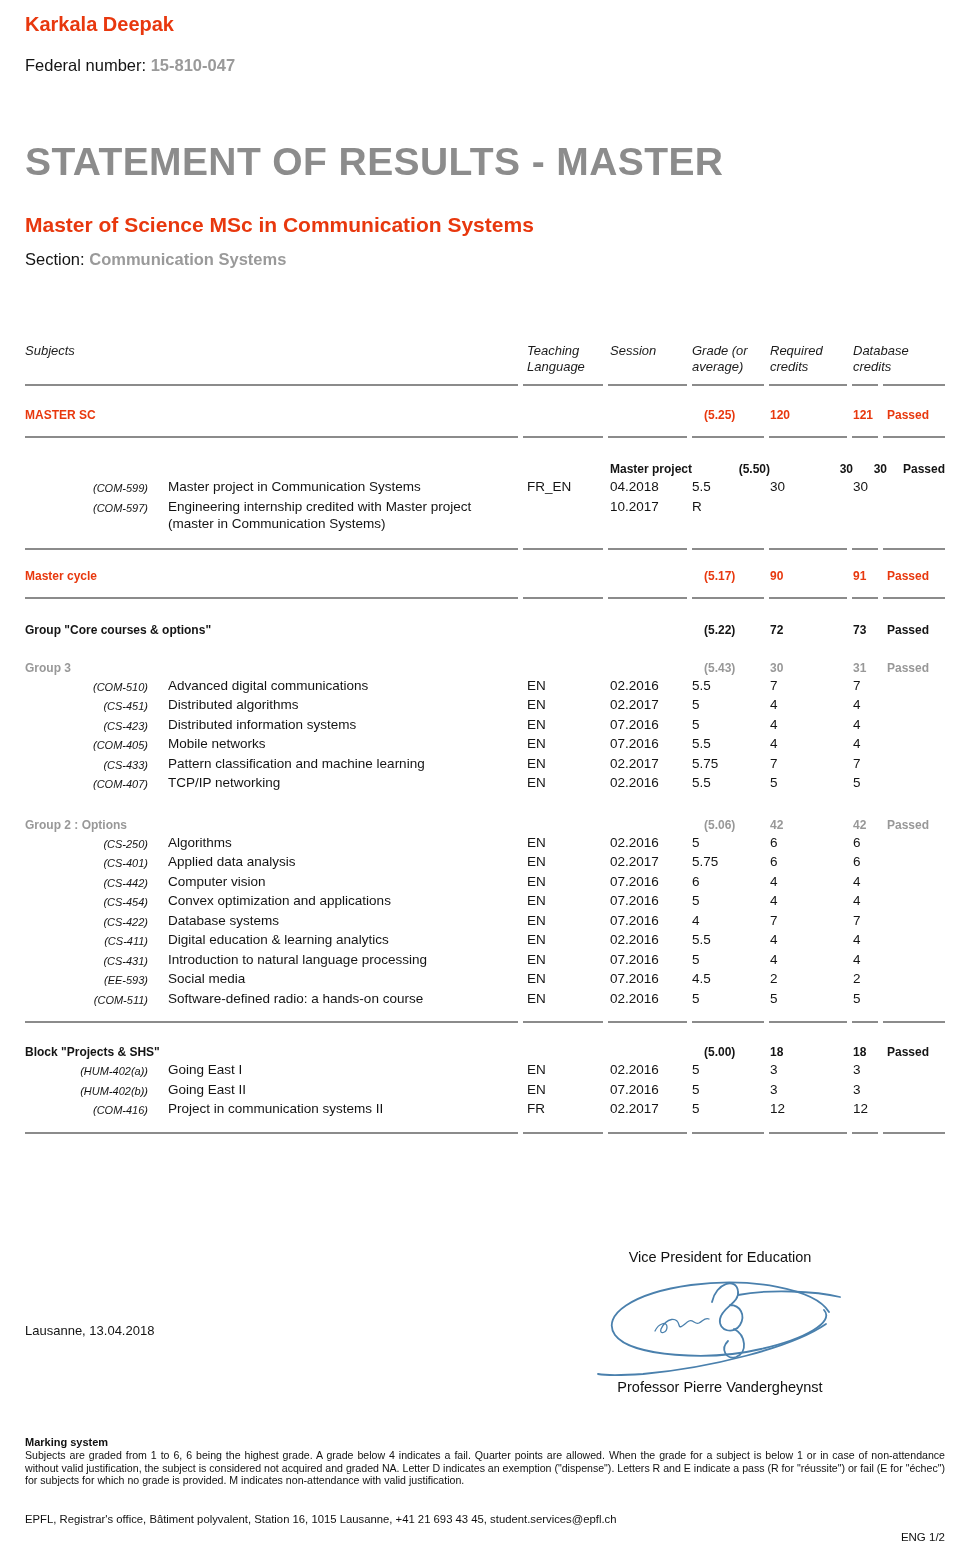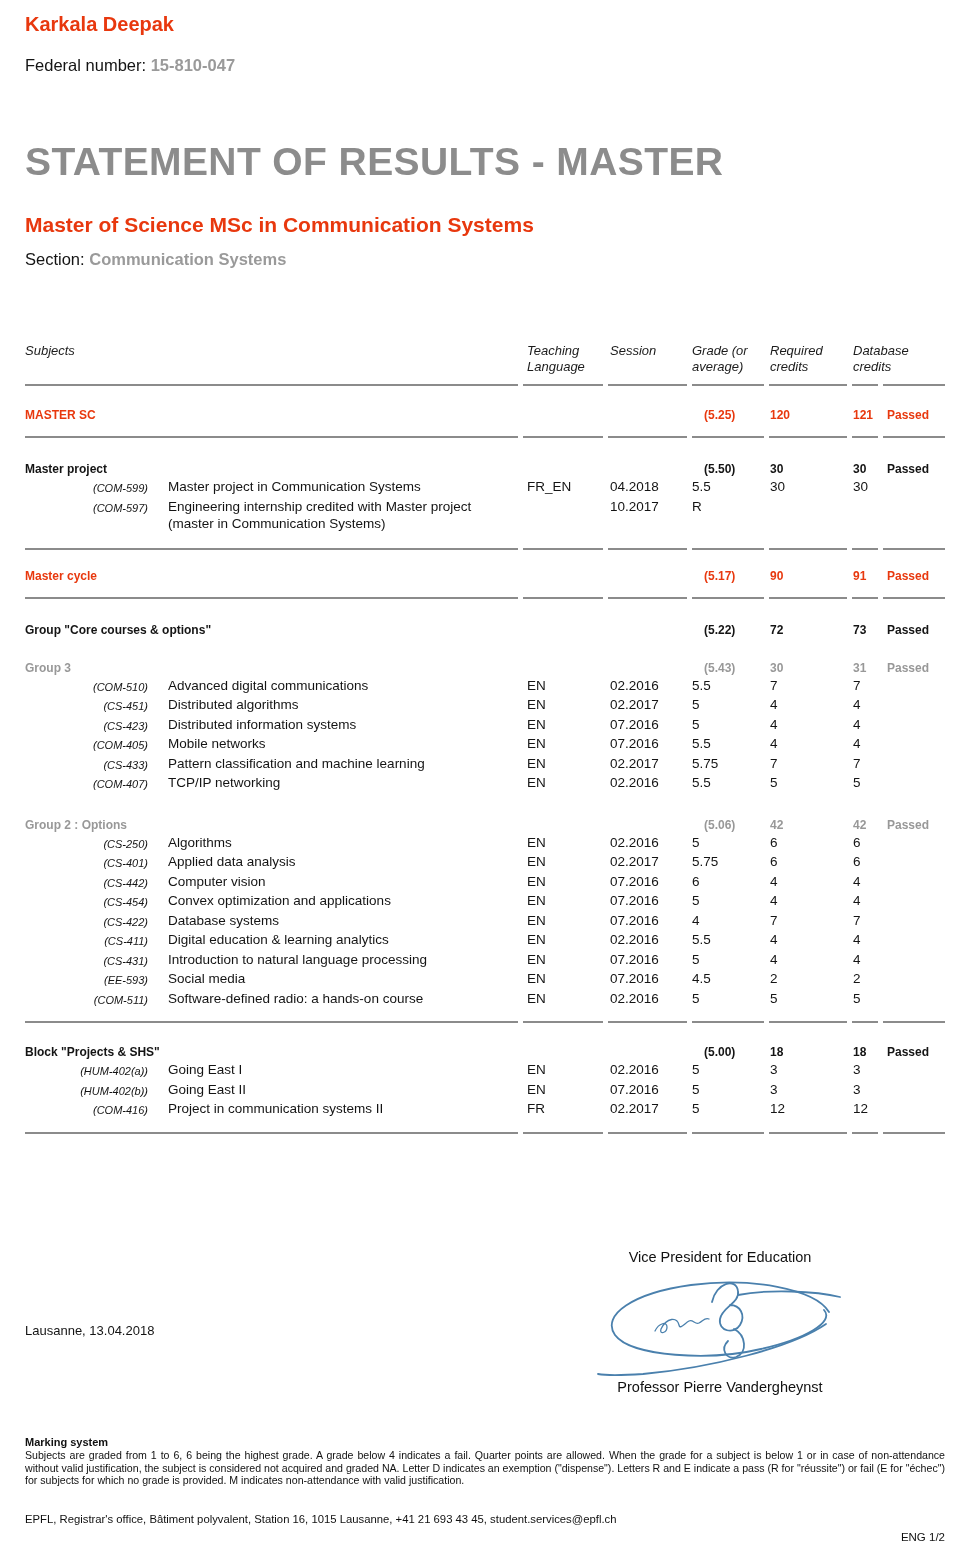--- a/index.html
+++ b/index.html
@@ -40,21 +40,21 @@
 
   .sec{font-weight:bold;font-size:12px;line-height:17px;color:#141414;}
   .sec.red{color:var(--red);}
   .sec.gray{color:var(--gray);}
   .s-label{grid-column:1/6;white-space:pre-line;}
   .s-grade{grid-column:6;margin-left:12px;}
   .s-req{grid-column:7;}
   .s-obt{grid-column:8;}
   .s-status{grid-column:9;}
   .m-sc{margin-top:21px;}
-  .m-proj{margin-top:23px;}
+  .m-proj{margin-top:23px;text-align:right;}
   .m-cycle{margin-top:18px;}
   .g-core{margin-top:23px;}
   .g-1{margin-top:21px;}
   .g-2{margin-top:23px;}
   .b-proj{margin-top:21px;}
 
   .course-row{font-size:13.5px;line-height:17.5px;color:#141414;font-weight:normal;}
   .c-code{grid-column:1;text-align:right;font-style:italic;font-size:11px;padding-top:2px;}
   .c-name{grid-column:3;white-space:pre-line;}
   .c-lang{grid-column:4;}

